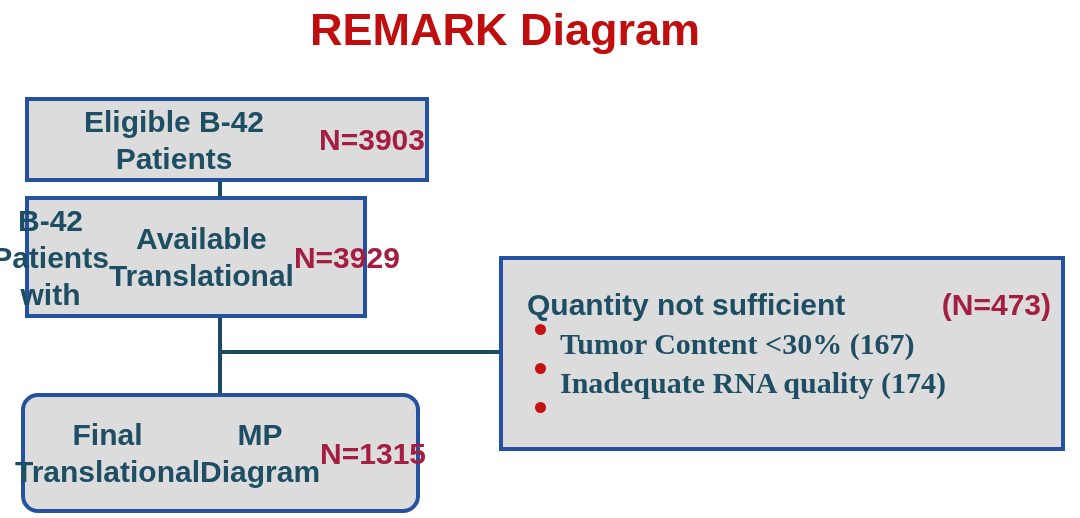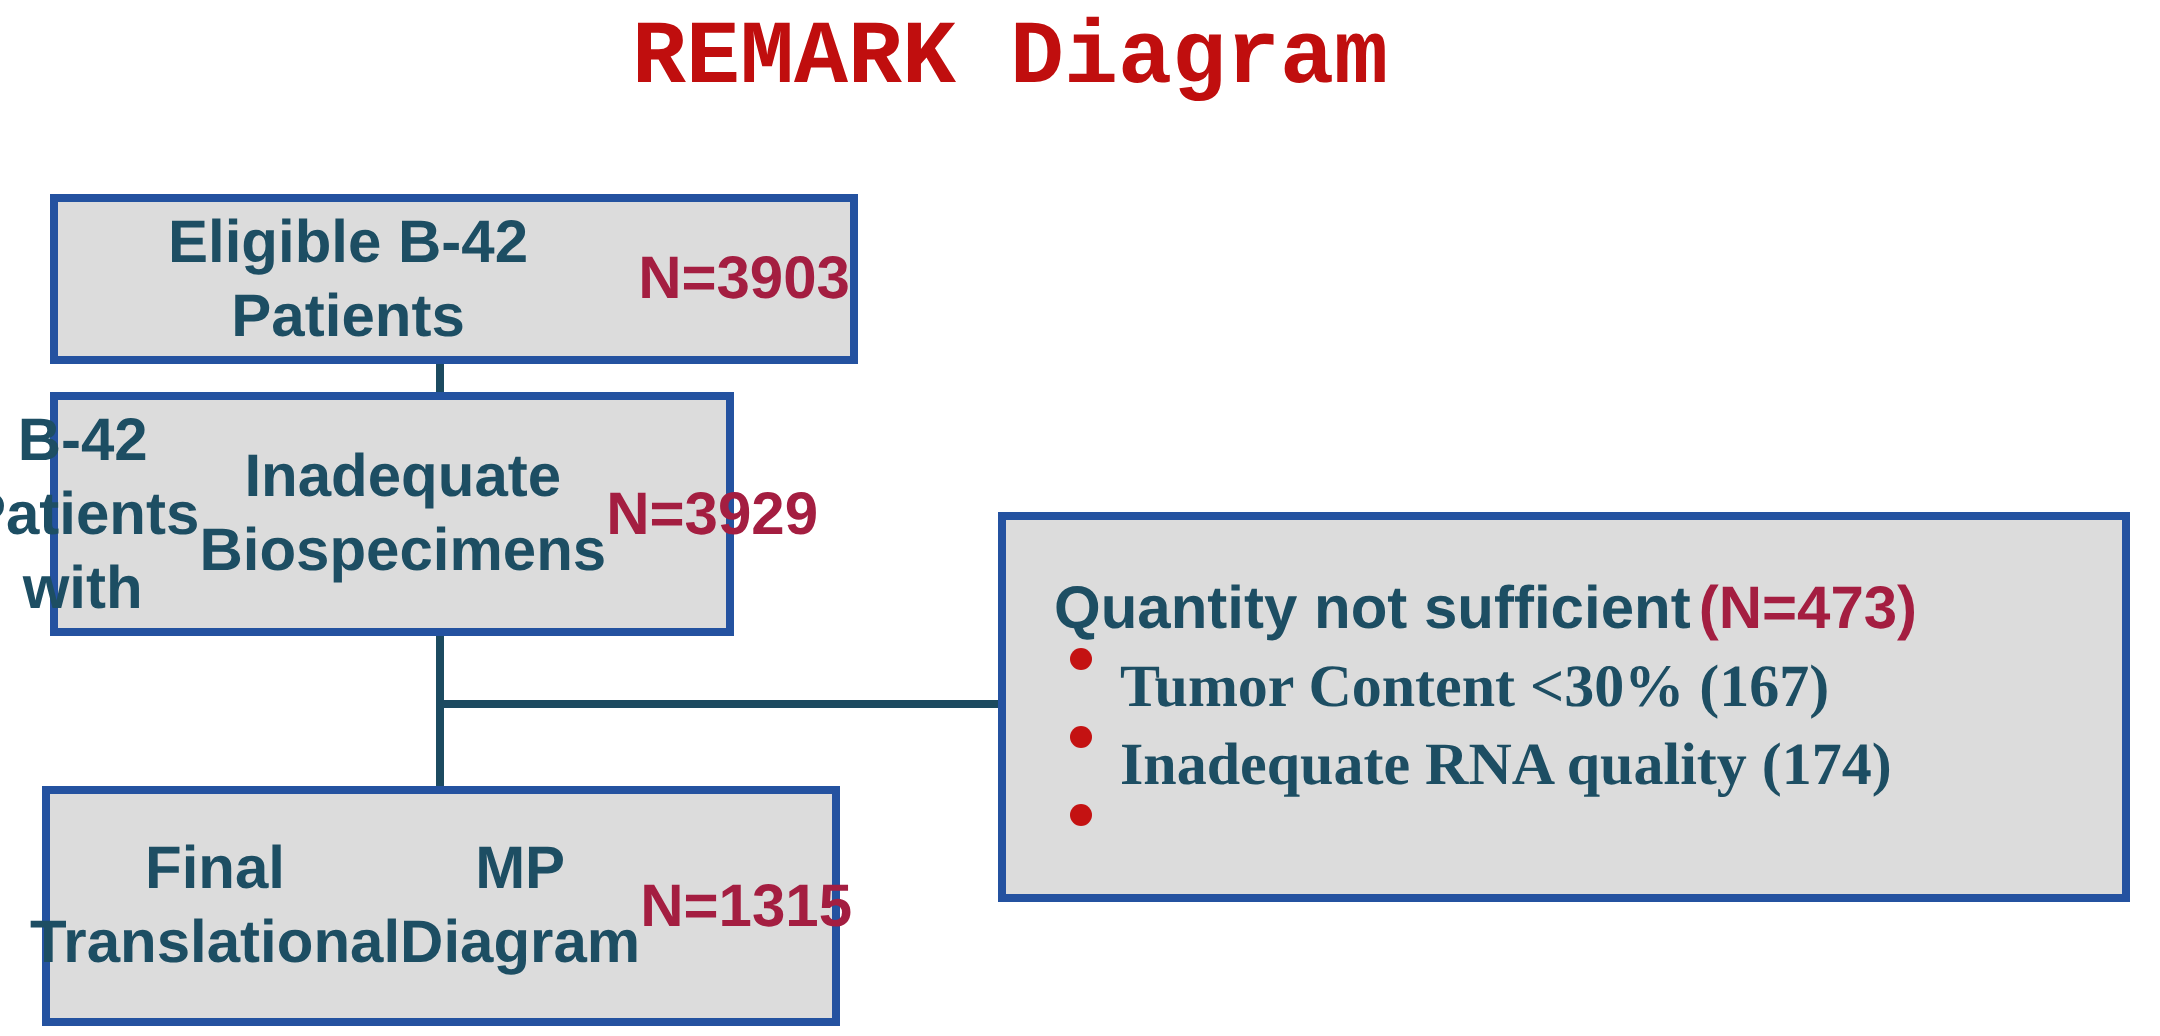--- a/index.html
+++ b/index.html
@@ -20,51 +20,50 @@
     font-weight:bold;
     position:relative;
   }
   .canvas{position:absolute;left:0;top:0;width:1080px;height:518px;}
 
   .title{
     position:absolute;left:0;top:4px;width:1010px;
     text-align:center;
     font-size:45px;line-height:1.15;font-weight:bold;
     color:var(--title-red,#C00E0E);
-    font-family:Liberation Mono, monospace;
   }
 
   .flow-box{
     position:absolute;
     background:var(--box-background,#DCDCDC);
     border:4px solid var(--box-border-blue,#2452A0);
     display:flex;flex-direction:row;justify-content:center;align-items:center;
     text-align:center;
     font-size:30px;line-height:37px;font-weight:bold;
     color:var(--text-teal,#1D4E63);
   }
   .box-1{left:25px;top:97px;width:404px;height:85px;}
   .box-2{left:25px;top:196px;width:342px;height:122px;}
-  .box-3{left:21px;top:393px;width:399px;height:120px;}
+  .box-3{left:21px;top:393px;width:399px;height:120px;border-radius:17px;}
   .count{color:var(--count-crimson,#A41E41);}
 
   .connector{position:absolute;background:var(--connector-teal,#1C4A60);}
   .conn-v1{left:218px;top:182px;width:4px;height:15px;}
   .conn-v2{left:218px;top:318px;width:4px;height:76px;}
   .conn-h{left:218px;top:350px;width:285px;height:4px;}
 
   .side-box{
     position:absolute;left:499px;top:256px;width:566px;height:195px;
     background:var(--box-background,#DCDCDC);
     border:4px solid var(--box-border-blue,#2452A0);
     padding:25px 10px 0 24px;
     font-size:30px;line-height:39px;font-weight:bold;
     color:var(--text-teal,#1D4E63);
   }
-  .side-heading{display:flex;gap:4px;white-space:nowrap;}
+  .side-heading{display:flex;gap:23px;white-space:nowrap;justify-content:space-between;}
   .bullet-row{display:flex;padding-left:8px;white-space:nowrap;font-family:Liberation Serif, serif;}
   .bullet-dot{
     width:11px;height:11px;border-radius:50%;
     background:var(--bullet-red,#C41212);
     margin-right:14px;flex:0 0 auto;
   }
 </style>
 </head>
 <body>
 
@@ -74,21 +73,21 @@
 
   <div class="flow-box box-1">
     <div>Eligible B-42 Patients</div>
     <div class="count">N=3903</div>
   </div>
 
   <div class="connector conn-v1"></div>
 
   <div class="flow-box box-2">
     <div>B-42 Patients with</div>
-    <div>Inadequate Biospecimens</div>
+    <div>Available Translational</div>
     <div class="count">N=3929</div>
   </div>
 
   <div class="connector conn-v2"></div>
   <div class="connector conn-h"></div>
 
   <div class="flow-box box-3">
     <div>Final Translational</div>
     <div>MP Diagram</div>
     <div class="count">N=1315</div>

